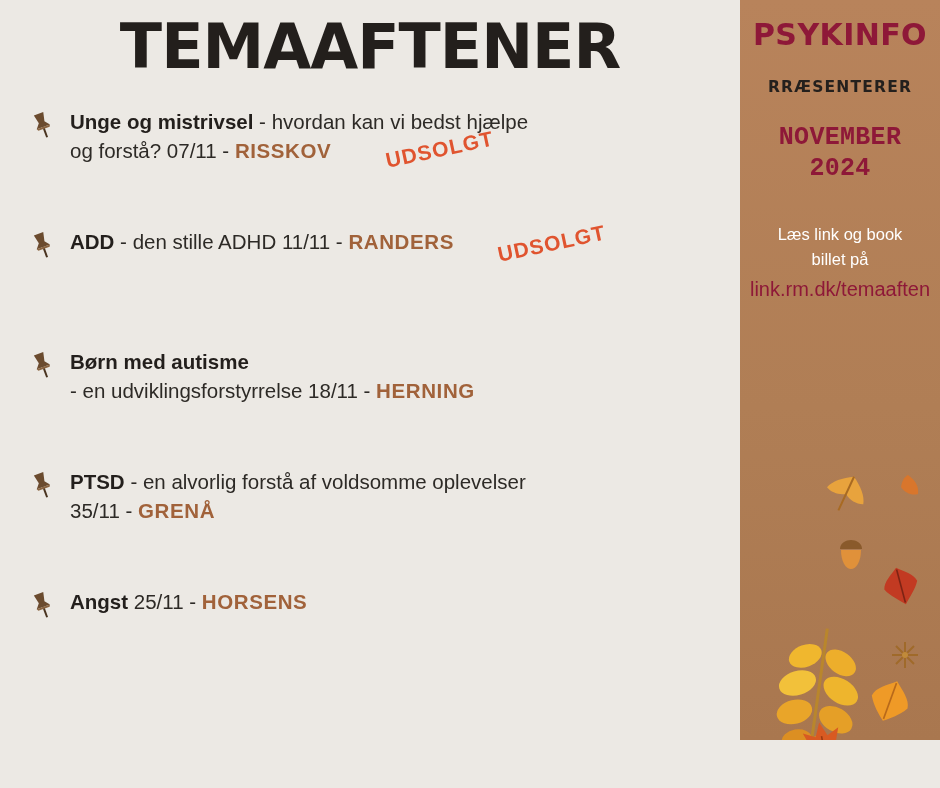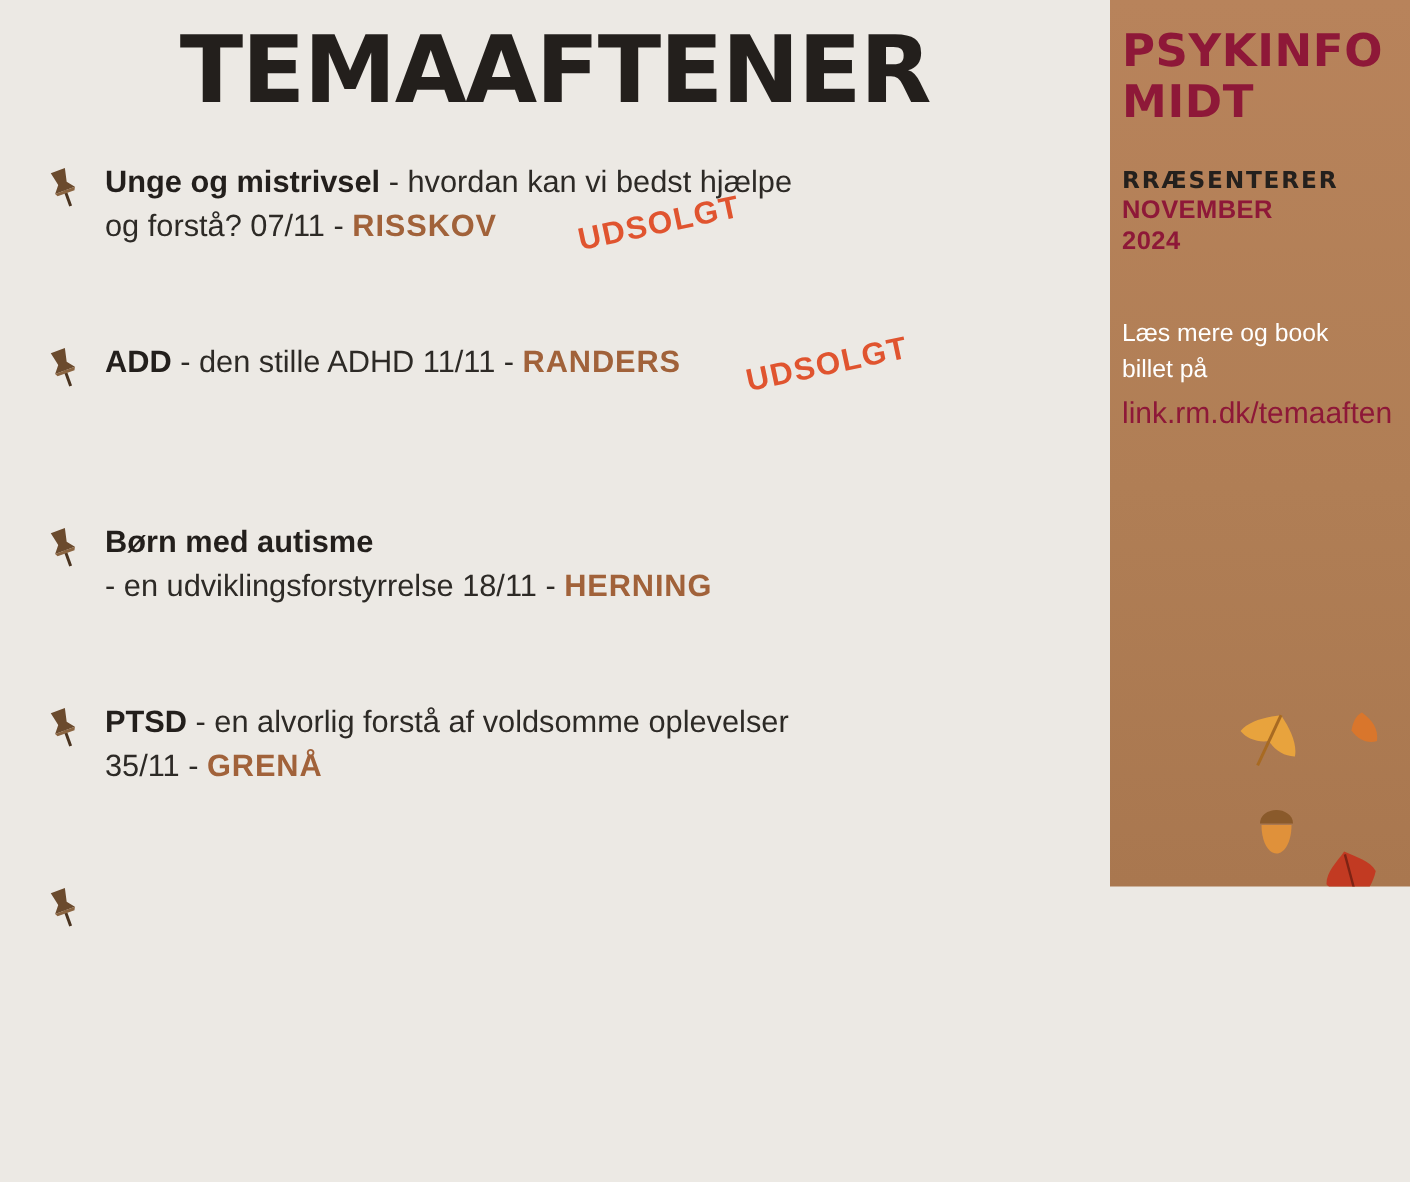--- a/index.html
+++ b/index.html
@@ -81,47 +81,48 @@
     color: #e0542f;
     letter-spacing: 1px;
     transform: rotate(-12deg);
     transform-origin: left center;
   }
 
   
   .right {
     position: relative;
     width: 200px;
-    height: 591px;
+    height: 740px;
     background: linear-gradient(180deg,#b8835b 0%, #b07e55 55%, #a9774f 100%);
     box-sizing: border-box;
     padding: 18px 8px 0 8px;
-    text-align: left;
+    text-align: center;
     overflow: hidden;
   }
   .brand {
     font-family: "DejaVu Sans", sans-serif;
     font-weight: bold;
     font-size: 30px;
     color: #8e1838;
     line-height: 1.12;
     letter-spacing: 0.4px;
   }
   .presents {
     margin-top: 26px;
     font-family: "DejaVu Sans", sans-serif;
     font-weight: bold;
     font-size: 15.5px;
     color: #24201d;
     letter-spacing: 1.2px;
   }
   .month {
-    font-family: Liberation Sans, sans-serif;
-    font-weight: bold;
-    font-size: 17px;
+    margin-top: 26px;
+    font-family: Liberation Mono, monospace;
+    font-weight: bold;
+    font-size: 25px;
     color: #8e1838;
     line-height: 1.25;
     letter-spacing: 0.3px;
   }
   .book {
     margin-top: 38px;
     font-family: "Liberation Sans", sans-serif;
     font-size: 16.5px;
     color: #ffffff;
     line-height: 1.5;
@@ -224,41 +225,43 @@
       <div class="event last">
         <span class="pin">
           <svg width="34" height="34" viewBox="0 0 34 34">
             <g transform="rotate(-20 17 17)">
               <path d="M12 4 L22 4 L20 13 L24 18 L10 18 L14 13 Z" fill="#6b4b2e"></path>
               <rect x="16" y="18" width="2" height="11" fill="#4a3420"></rect>
               <path d="M10 18 L24 18 L23 20 L11 20 Z" fill="#8a6440"></path>
             </g>
           </svg>
         </span>
+        <div class="event-line">
+          <span class="bold">Angst</span><span> 25/11 - </span><span class="place">HORSENS</span>
+        </div>
       </div>
 
     </div>
   </div>
 
   <div class="right">
 
     <div class="brand">
       <div>PSYKINFO</div>
-      <div>MIDT</div>
     </div>
 
     <div class="presents">RRÆSENTERER</div>
 
     <div class="month">
       <div>NOVEMBER</div>
       <div>2024</div>
     </div>
 
     <div class="book">
-      <div>Læs mere og book</div>
+      <div>Læs link og book</div>
       <div>billet på</div>
       <a class="booklink" href="#">link.rm.dk/temaaften</a>
     </div>
 
     <div class="leaves">
 
       <span class="leaf" style="left:82px; top:32px;">
         <svg width="48" height="44" viewBox="0 0 48 44">
           <g transform="rotate(25 24 22)">
             <path d="M24 3 C34 9 42 16 44 24 C38 27 30 26 24 22 C18 26 10 27 4 24 C6 16 14 9 24 3 Z" fill="#e8a33d"></path>

